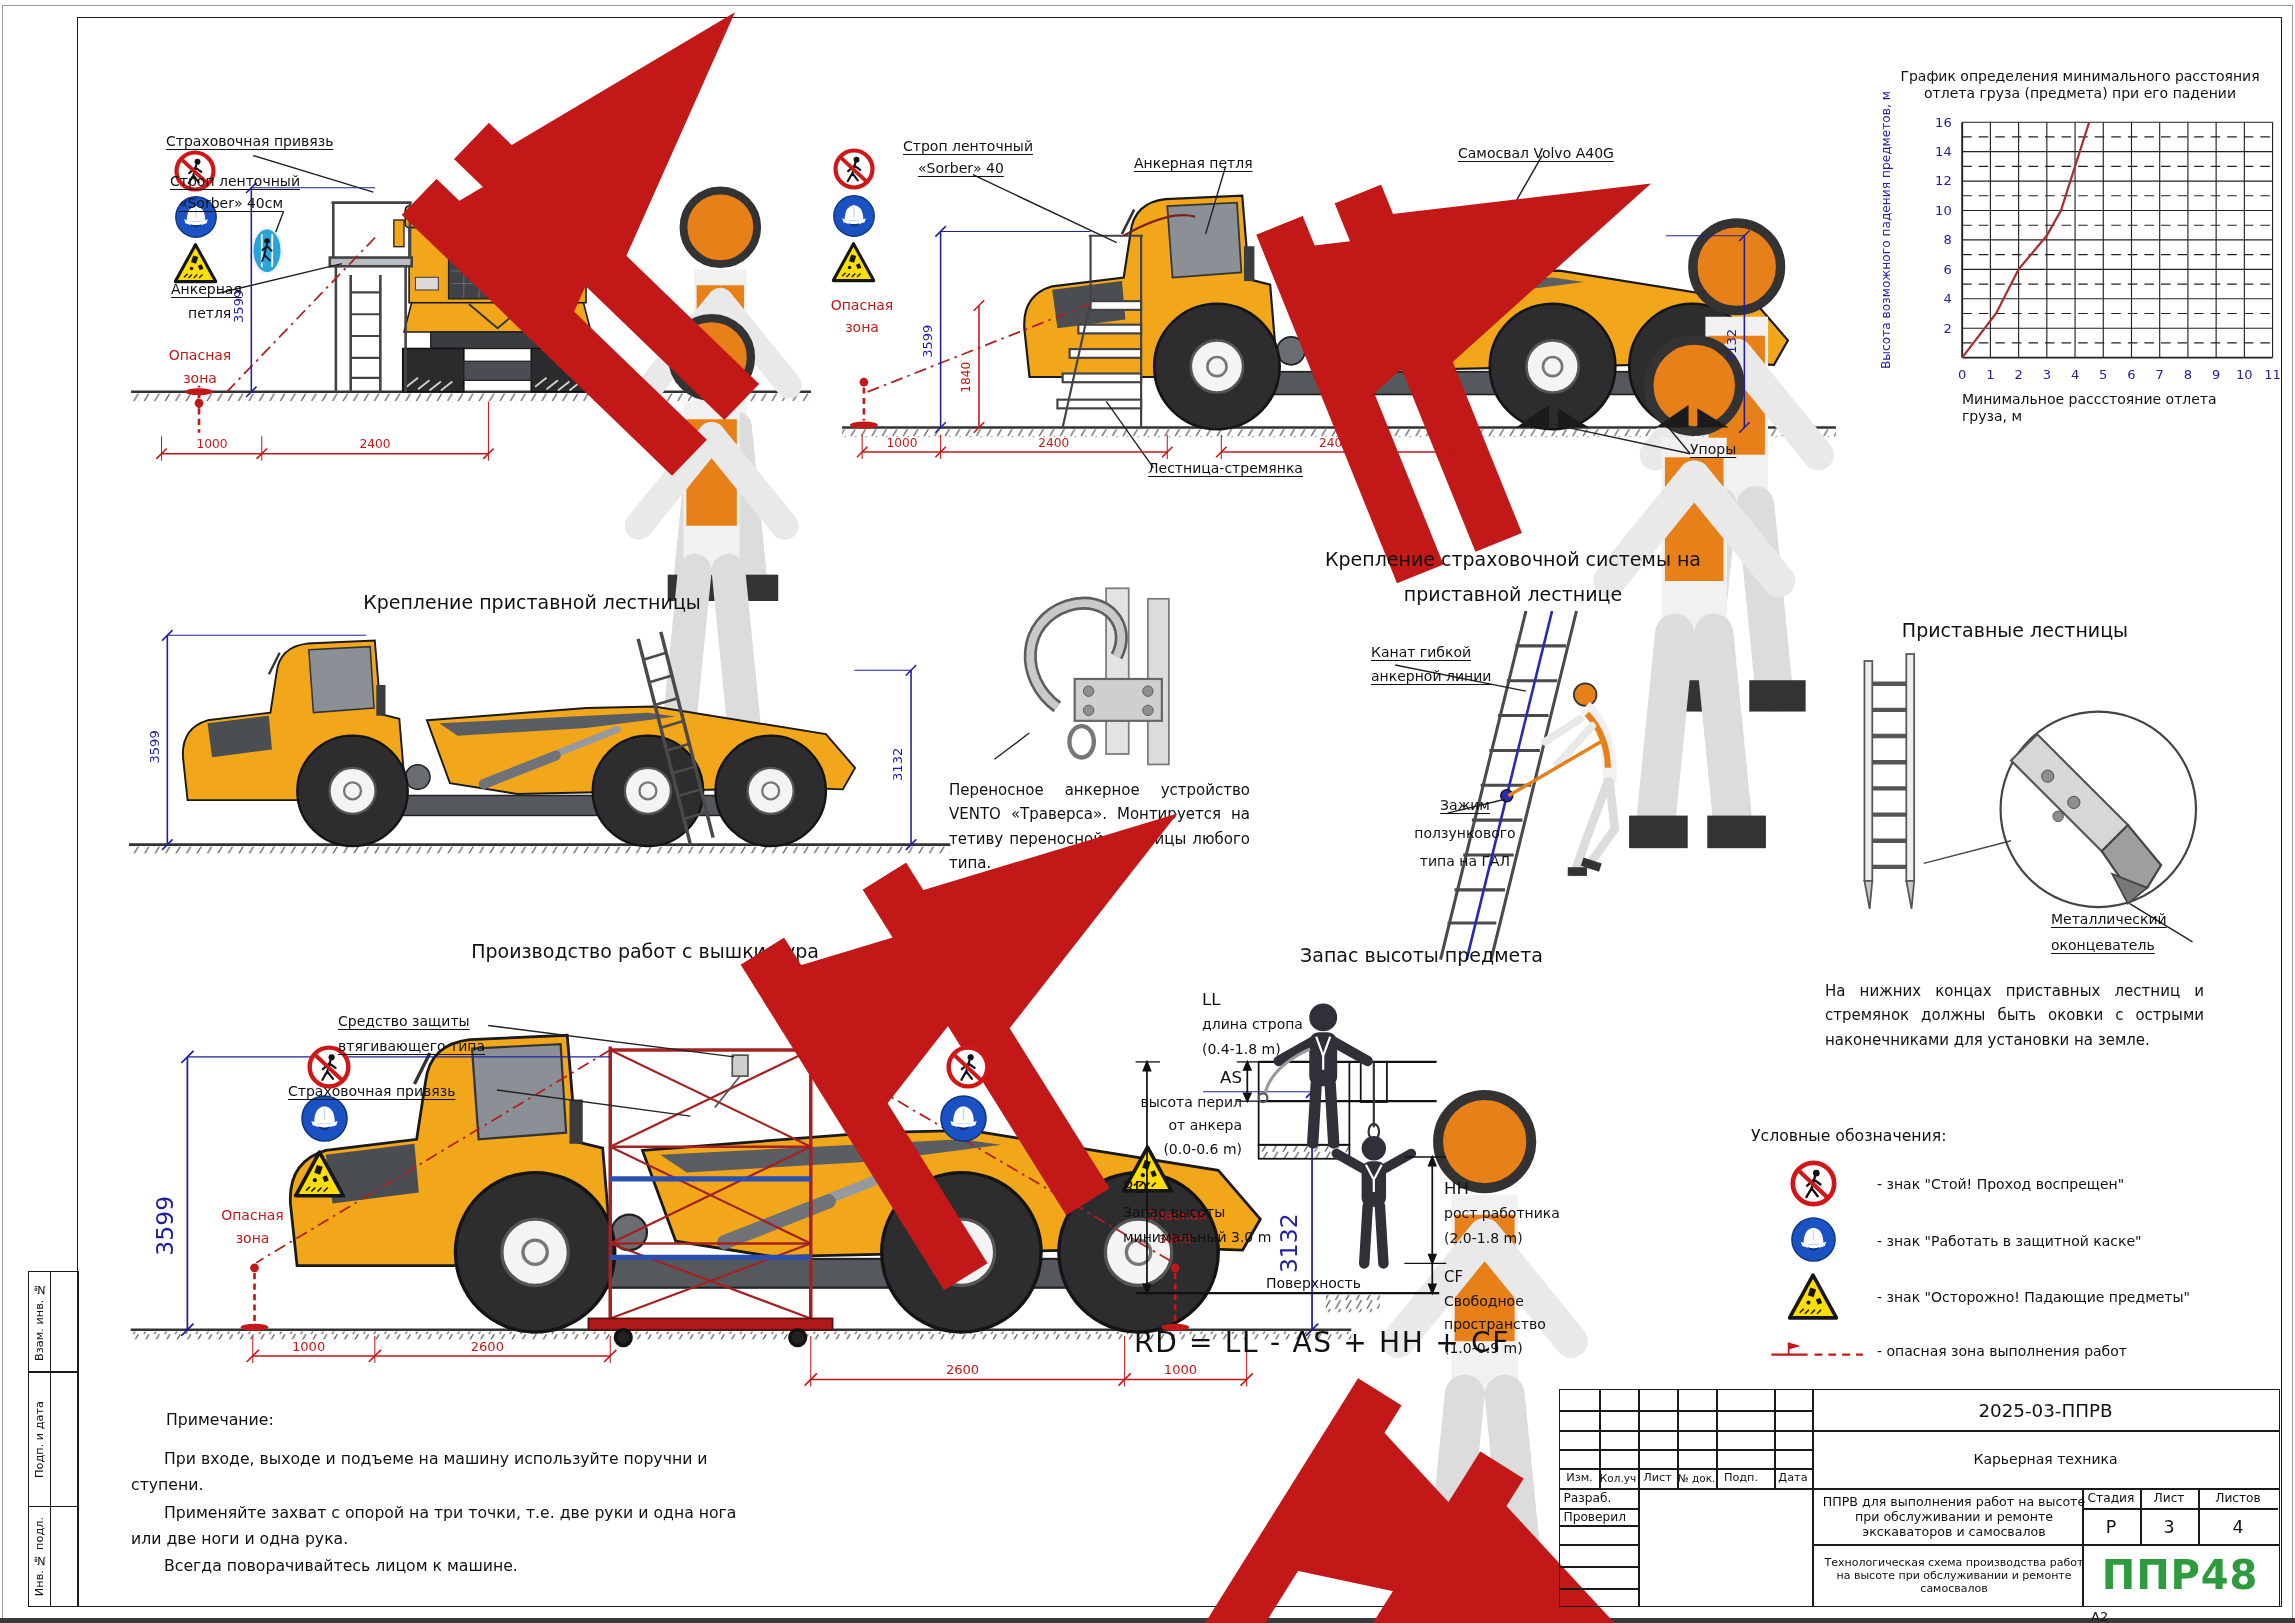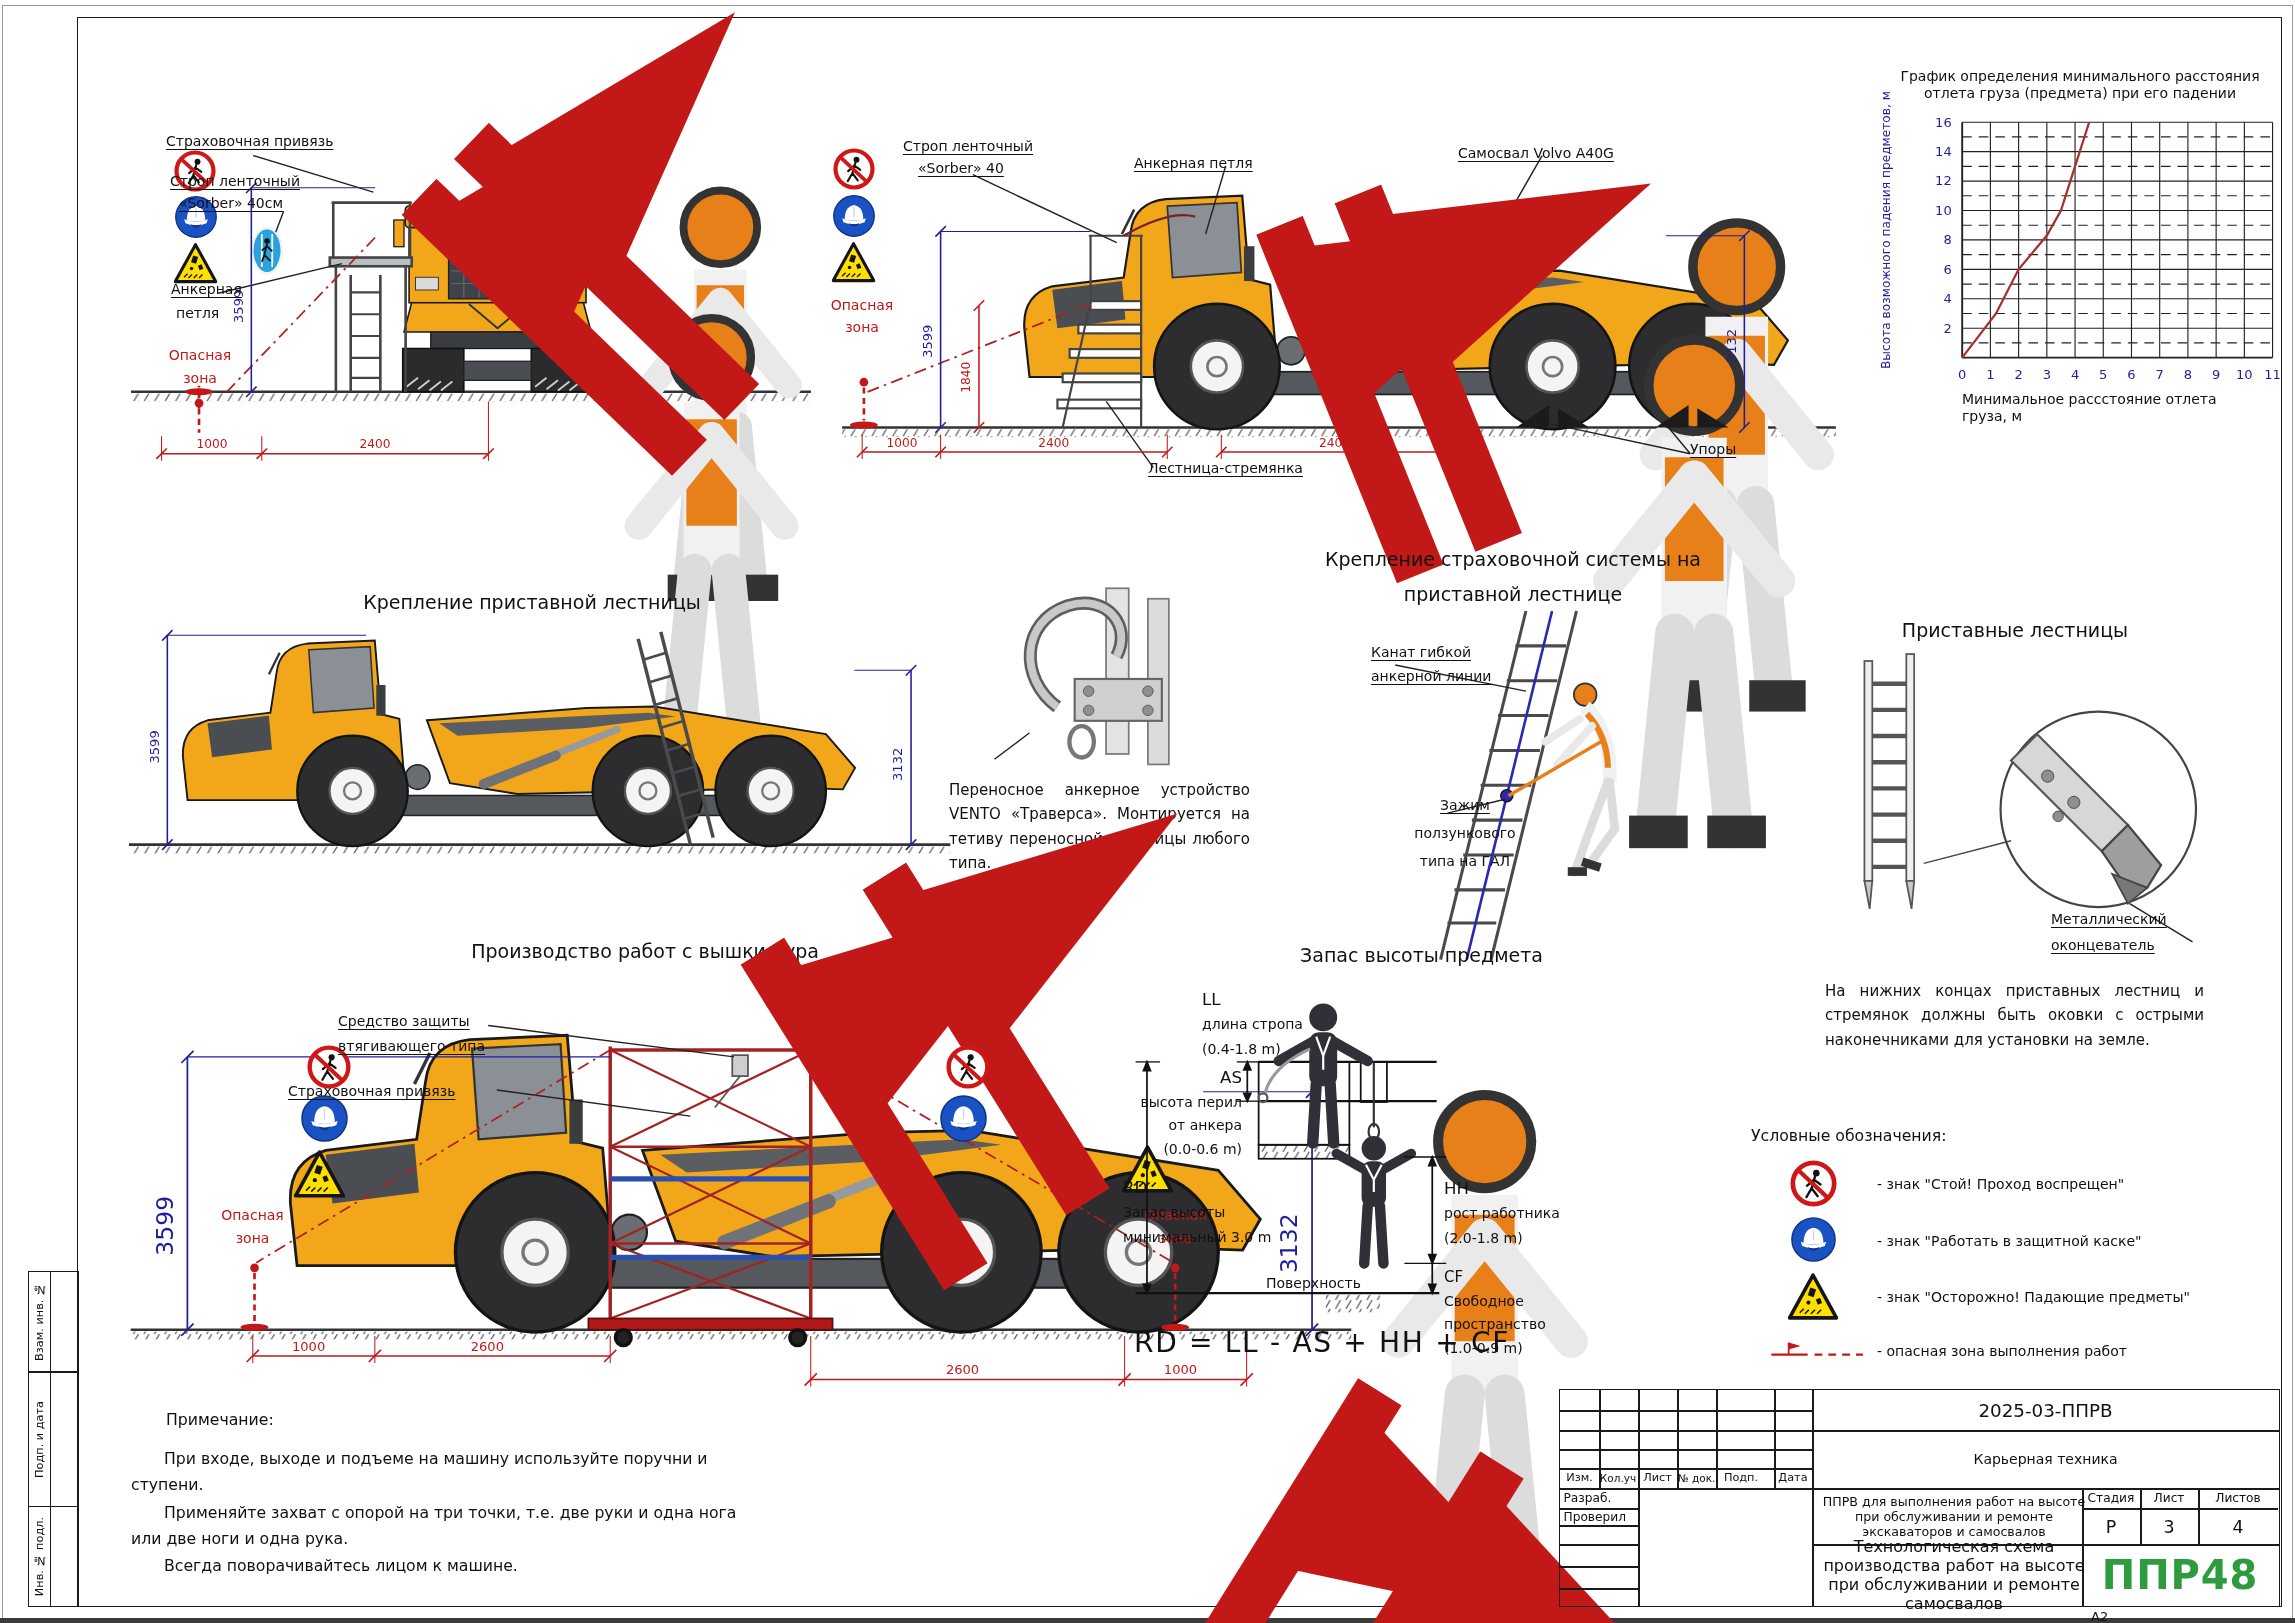--- a/index.html
+++ b/index.html
@@ -217,21 +217,21 @@
       <use href="#sym-helmet"></use>
     </svg>
   <svg class="abs" style="left:171px;top:242px;" width="49" height="44" viewBox="0 0 100 100">
       <use href="#sym-warn"></use>
     </svg>
 
   <div class="lbl u" style="left:166px;top:133px;">Страховочная привязь</div>
   <div class="lbl u rt" style="left:170px;top:173px;width:113px;">Строп ленточный</div>
   <div class="lbl u rt" style="left:170px;top:195px;width:113px;">«Sorber» 40см</div>
   <div class="lbl u" style="left:171px;top:281px;">Анкерная</div>
-  <div class="lbl" style="left:176px;top:305px;text-align:center;">петля</div>
+  <div class="lbl" style="left:188px;top:305px;text-align:center;">петля</div>
   <div class="lbl red ctr" style="left:161px;top:347px;width:78px;">Опасная</div>
   <div class="lbl red ctr" style="left:161px;top:370px;width:78px;">зона</div>
 
   <svg class="abs" style="left:829px;top:105px;" width="1020" height="401" viewBox="0 0 1170 460">
     <line x1="15" y1="370" x2="1155" y2="370" stroke="#333" stroke-width="3"></line>
     <rect x="15" y="372" width="1140" height="9" fill="url(#hatch)"></rect>
     <use href="#truck-side" transform="translate(190,50)"></use>
 
     <g fill="#fff" stroke="#444" stroke-width="2.5">
       <rect x="300" y="225" width="58" height="10"></rect>
@@ -740,19 +740,19 @@
     <div class="hline" style="left:522px;top:118px;width:196px;"></div>
     <div class="tbcell" style="left:252px;top:0;width:467px;height:40px;font-size:18.3px;">2025-03-ППРВ</div>
     <div class="tbcell" style="left:252px;top:40px;width:467px;height:58px;font-size:14px;">Карьерная техника</div>
     <div class="tbcell" style="left:252px;top:98px;width:270px;height:57px;font-size:12.6px;padding:0 7px;white-space:normal;">ППРВ для выполнения работ на высоте при обслуживании и ремонте экскаваторов и самосвалов</div>
     <div class="tbcell" style="left:522px;top:98px;width:58px;height:20px;font-size:12.2px;">Стадия</div>
     <div class="tbcell" style="left:580px;top:98px;width:58px;height:20px;font-size:12.2px;">Лист</div>
     <div class="tbcell" style="left:638px;top:98px;width:80px;height:20px;font-size:12.2px;">Листов</div>
     <div class="tbcell" style="left:522px;top:118px;width:58px;height:37px;font-size:17.4px;">Р</div>
     <div class="tbcell" style="left:580px;top:118px;width:58px;height:37px;font-size:17.4px;">3</div>
     <div class="tbcell" style="left:638px;top:118px;width:80px;height:37px;font-size:17.4px;">4</div>
-    <div class="tbcell" style="left:252px;top:154px;width:270px;height:62px;font-size:16px;padding:0 7px;white-space:normal;">Технологическая схема производства работ на высоте при обслуживании и ремонте самосвалов</div>
+    <div class="tbcell" style="left:252px;top:154px;width:270px;height:62px;font-size:11px;padding:0 7px;white-space:normal;">Технологическая схема производства работ на высоте при обслуживании и ремонте самосвалов</div>
     <div class="tbcell" style="left:522px;top:154px;width:196px;height:62px;font-size:40px;font-weight:bold;color:#2e9b3f;letter-spacing:0.9px;">ППР48</div>
   </div>
   <div class="lbl" style="left:2091px;top:1609px;font-size:13px;">А2</div>
 
 </div>
 
 
 </body></html>

